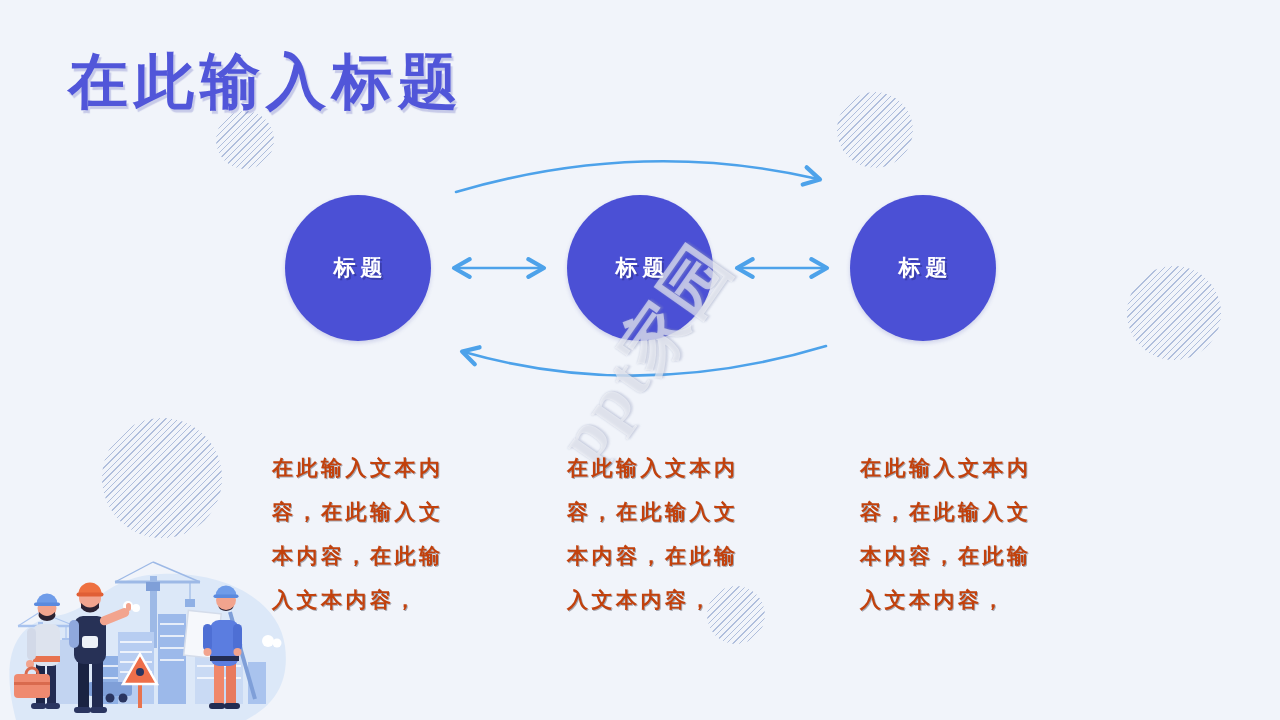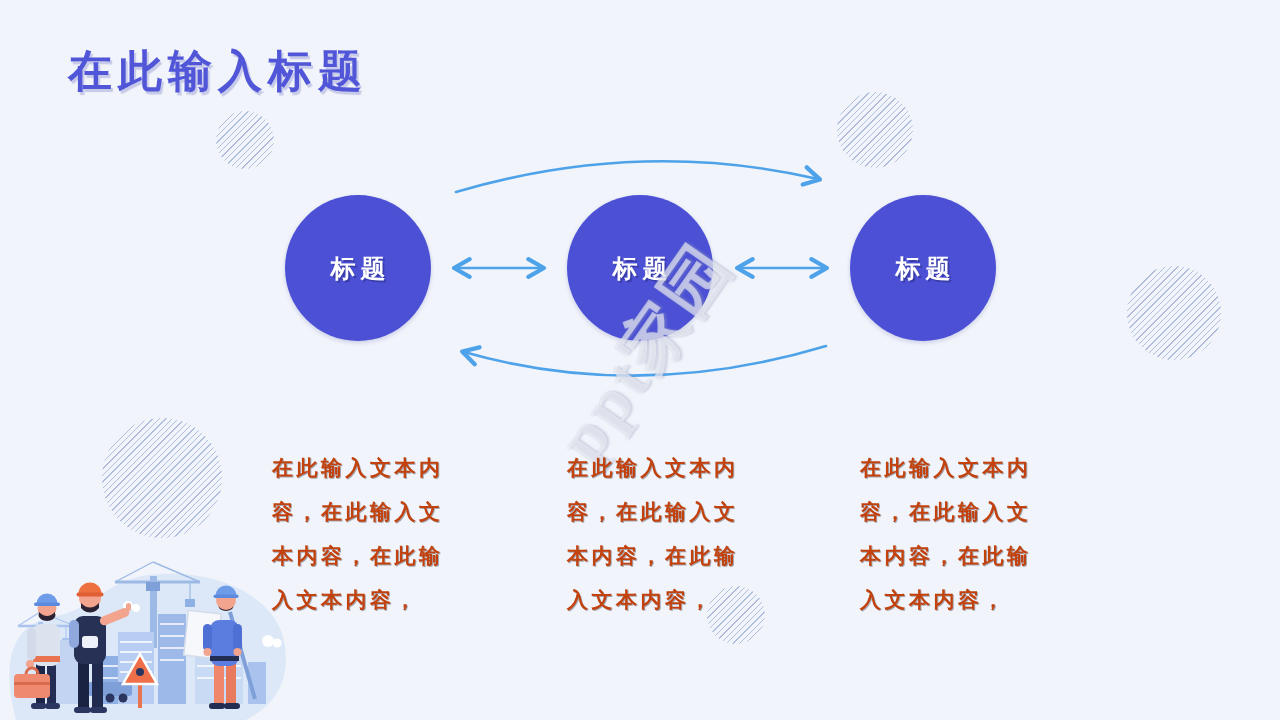--- a/index.html
+++ b/index.html
@@ -6,21 +6,21 @@
   body{
     width:1280px;height:720px;overflow:hidden;position:relative;
     background:#f1f4fa;
     font-family:"Liberation Serif", serif;
   }
   .slide{position:absolute;inset:0;width:1280px;height:720px;}
 
   
   .slide-title{
     position:absolute;left:68px;top:42px;
-    font-size:44px;font-weight:bold;color:#5156d9;
+    font-size:60px;font-weight:bold;color:#5156d9;
     letter-spacing:6px;
     text-shadow:2px 3px 1px rgba(70,75,180,0.25);
     white-space:nowrap;
   }
 
   
   .hatch{
     position:absolute;border-radius:50%;
     background:repeating-linear-gradient(135deg,
       rgba(122,146,196,0.55) 0px, rgba(122,146,196,0.55) 1px,
@@ -36,21 +36,21 @@
   .node{
     position:absolute;top:195px;width:146px;height:146px;border-radius:50%;
     background:#4b50d5;
     display:flex;align-items:center;justify-content:center;
     box-shadow:0 2px 4px rgba(60,65,170,0.2);
   }
   .node-1{left:285px;}
   .node-2{left:567px;}
   .node-3{left:850px;}
   .node-label{
-    color:#ffffff;font-size:25px;font-weight:bold;letter-spacing:5px;
+    color:#ffffff;font-size:22px;font-weight:bold;letter-spacing:5px;
     text-shadow:2px 2px 0 rgba(45,48,140,0.55);
     padding-left:5px;
   }
 
   
   .arrows{position:absolute;left:0;top:0;width:1280px;height:720px;pointer-events:none;}
 
   
   .watermark{
     position:absolute;left:645px;top:352px;

